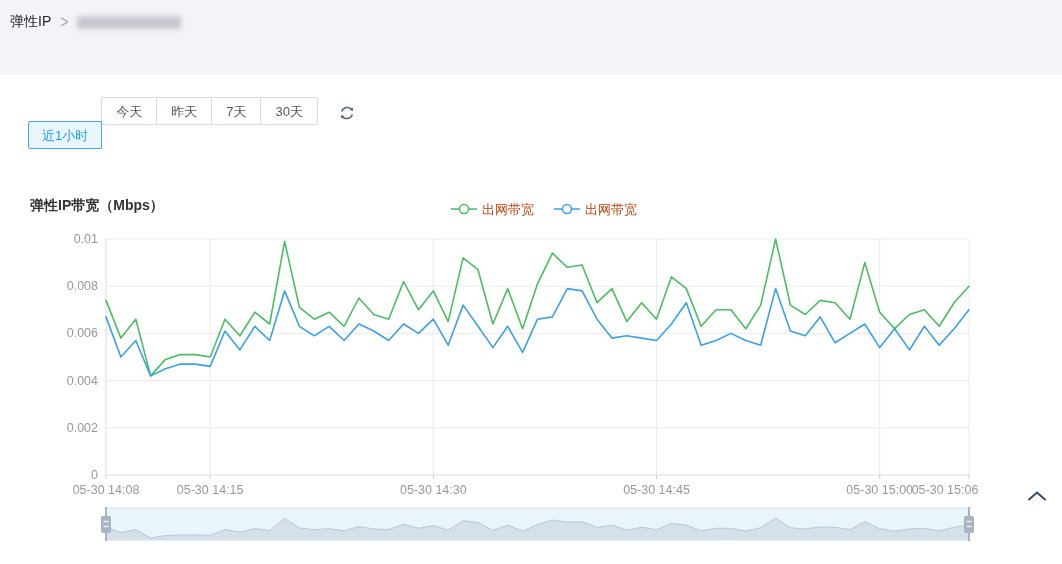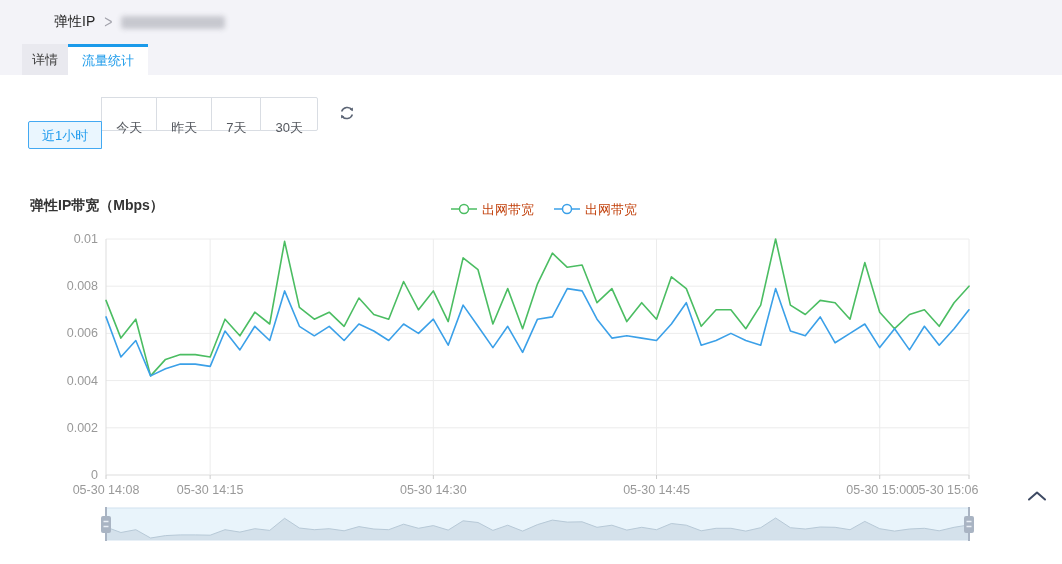--- a/index.html
+++ b/index.html
@@ -4,32 +4,32 @@
 <style>
   html,body{margin:0;padding:0;}
   body{
     width:1062px;height:564px;position:relative;overflow:hidden;
     background:#ffffff;
     font-family:"Liberation Sans","DejaVu Sans",sans-serif;
     -webkit-font-smoothing:antialiased;
   }
   
   .header{position:absolute;top:0;left:0;width:1062px;height:75px;background:#f3f3f8;}
-  .breadcrumb{position:absolute;left:10px;top:13px;display:flex;align-items:center;gap:9px;font-size:14px;color:#262626;margin-left:44px;}
+  .breadcrumb{position:absolute;left:10px;top:13px;display:flex;align-items:center;gap:9px;font-size:14px;color:#262626;}
   .crumb-root{cursor:pointer;}
   .crumb-sep{color:#a2a2ab;font-size:14px;transform:scaleY(1.25);display:inline-block;}
   .redacted{display:inline-block;width:104px;height:13px;background:#c7c8cf;border-radius:3px;filter:blur(2.5px);}
   .tabs{position:absolute;left:22px;bottom:0;display:flex;align-items:flex-end;}
   .tab{text-align:center;font-size:13px;cursor:pointer;}
   .tab-inactive{width:46px;height:31px;line-height:31px;background:#e9e9ef;color:#404040;}
   .tab-active{width:80px;height:28px;line-height:27px;background:#ffffff;color:#1b9aea;border-top:3px solid #1b9aea;}
   
   .btn-group{position:absolute;left:28px;top:97px;display:flex;}
   .tbtn{height:28px;line-height:28px;border:1px solid #d9dde3;background:#fff;color:#55585e;
-        font-size:13px;text-align:center;margin-left:-1px;padding:16px 14px;cursor:pointer;white-space:nowrap;}
+        font-size:13px;text-align:center;margin-left:-1px;padding:0 14px;cursor:pointer;white-space:nowrap;}
   .tbtn-first{border-radius:2px 0 0 2px;margin-left:0;margin-top:24px;}
   .tbtn-last{border-radius:0 2px 2px 0;}
   .tbtn-active{background:#eaf6fe;border-color:#43a9f2;color:#1e9bee;position:relative;z-index:2;padding:0 13px;}
   .refresh-btn{position:absolute;left:337px;top:103px;width:20px;height:20px;cursor:pointer;}
   
   .chart-title{position:absolute;left:30px;top:197px;font-size:14px;font-weight:bold;color:#333;text-align:center;}
   .legend{position:absolute;left:451px;top:201px;display:flex;gap:20px;align-items:center;}
   .legend-item{display:flex;align-items:center;gap:5px;font-size:13px;color:#c2410c;cursor:pointer;}
   #chart-svg{position:absolute;left:0;top:225px;}
   #slider-svg{position:absolute;left:98px;top:505px;cursor:ew-resize;}
@@ -37,24 +37,20 @@
   text{font-family:"Liberation Sans","DejaVu Sans",sans-serif;}
 </style>
 </head>
 <body>
 
 <div class="header">
   <div class="breadcrumb">
     <span class="crumb-root">弹性IP</span>
     <span class="crumb-sep">&gt;</span>
     <span class="redacted"></span>
-  </div>
-  <div class="tabs">
-    <div class="tab tab-inactive">详情</div>
-    <div class="tab tab-active">流量统计</div>
   </div>
 </div>
 
 <div class="btn-group">
   <button class="tbtn tbtn-first tbtn-active">近1小时</button>
   <button class="tbtn">今天</button>
   <button class="tbtn">昨天</button>
   <button class="tbtn">7天</button>
   <button class="tbtn tbtn-last">30天</button>
 </div>

